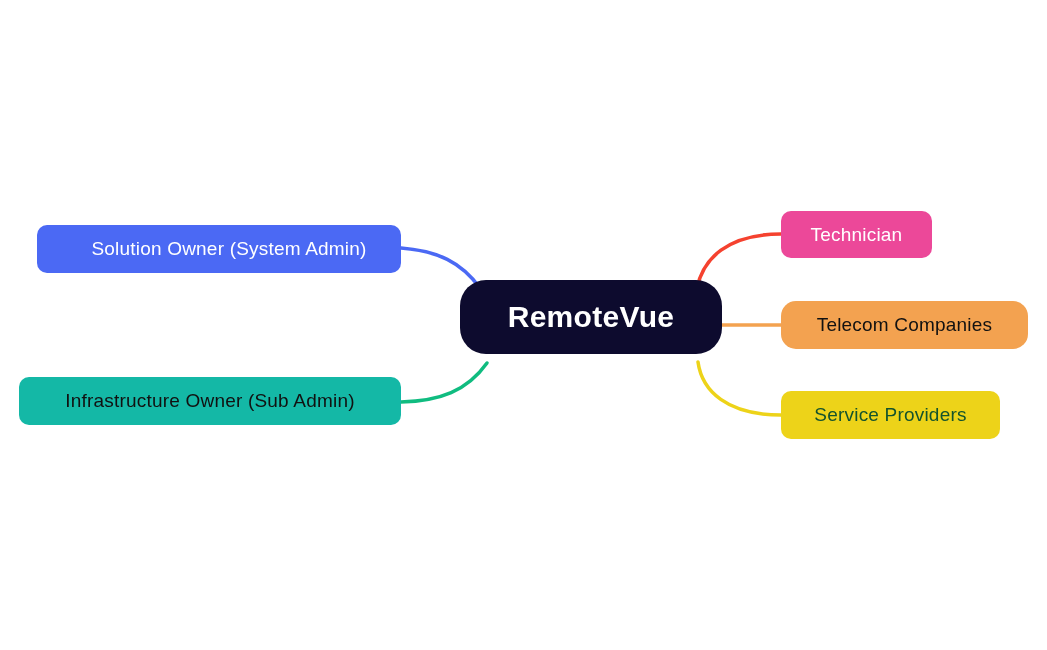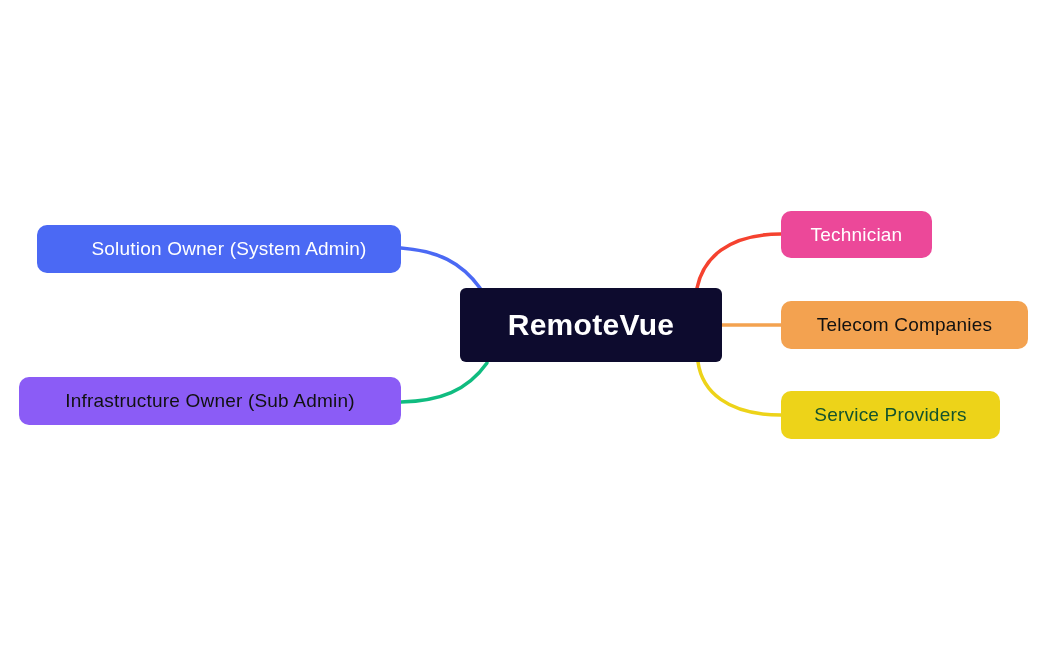--- a/index.html
+++ b/index.html
@@ -36,24 +36,24 @@
     box-sizing: border-box;
     border-radius: 10px;
     font-size: 19px;
     font-weight: 500;
     letter-spacing: 0.2px;
     white-space: nowrap;
     cursor: default;
   }
   .node-root {
     left: 460px;
-    top: 288px;
+    top: 280px;
     width: 262px;
     height: 74px;
-    border-radius: 6px;
+    border-radius: 26px;
     font-size: 30px;
     font-weight: 700;
     letter-spacing: 0.3px;
   }
   .node-solution-owner {
     left: 37px;
     top: 225px;
     width: 364px;
     height: 48px;
     padding-left: 20px;
@@ -97,29 +97,29 @@
   </svg>
 
   <div class="node node-root" style="background: rgb(13, 11, 46); color: rgb(255, 255, 255);">
     <span>RemoteVue</span>
   </div>
 
   <div class="node node-solution-owner" style="background: rgb(75, 105, 244); color: rgb(255, 255, 255);">
     <span>Solution Owner (System Admin)</span>
   </div>
 
-  <div class="node node-infrastructure-owner" style="background: #8b5cf6; color: rgb(17, 17, 17); justify-content: center;">
+  <div class="node node-infrastructure-owner" style="background: #14b8a6; color: rgb(17, 17, 17); justify-content: center;">
     <span>Infrastructure Owner (Sub Admin)</span>
   </div>
 
   <div class="node node-technician" style="background: #ec4899; color: rgb(255, 255, 255);">
     <span>Technician</span>
   </div>
 
-  <div class="node node-telecom-companies" style="background: rgb(243, 162, 80); color: rgb(17, 17, 17);">
+  <div class="node node-telecom-companies" style="background: rgb(243, 162, 80); color: rgb(17, 17, 17); border-radius: 15px;">
     <span>Telecom Companies</span>
   </div>
 
   <div class="node node-service-providers" style="background: rgb(237, 211, 25); color: #14532d;">
     <span>Service Providers</span>
   </div>
 
 </div>
 
 </body></html>

